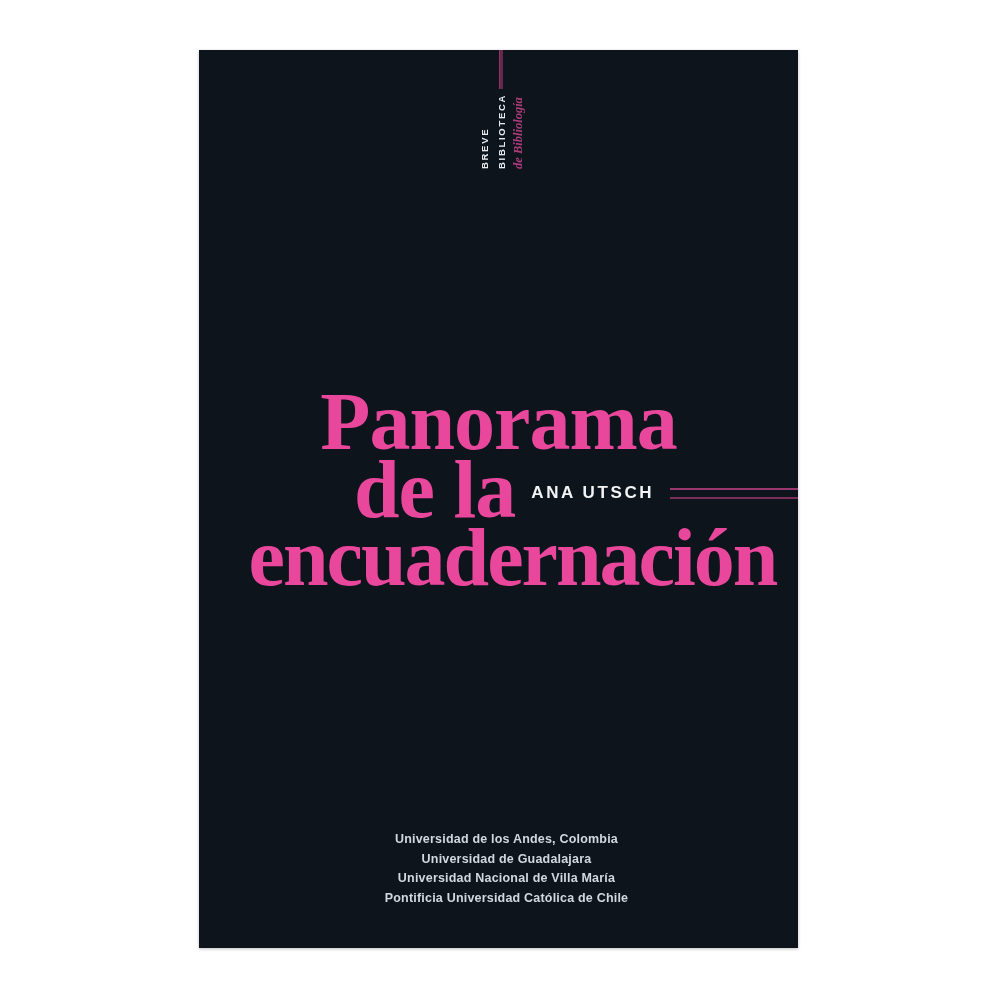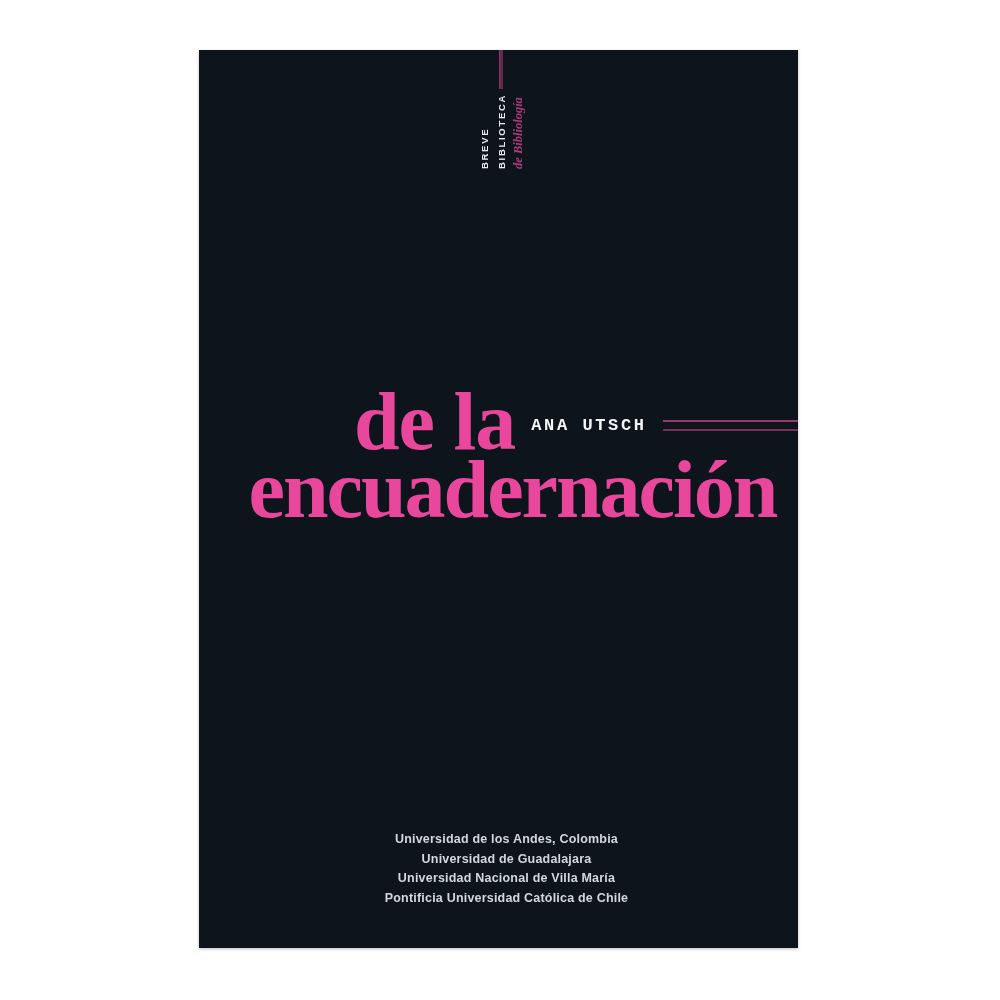--- a/index.html
+++ b/index.html
@@ -99,21 +99,21 @@
     margin-left: 28px;
   }
   .title-row {
     display: flex;
     align-items: center;
     height: 68px;
     margin-left: 155px;
   }
   .author {
     color: #f3f4f6;
-    font-family: Liberation Mono, monospace;
+    font-family: Liberation Sans, sans-serif;
     font-weight: bold;
     font-size: 17px;
     letter-spacing: 2.6px;
     margin-left: 16px;
     margin-top: 6px;
     white-space: nowrap;
   }
   .author-rule {
     flex: 1;
     margin-left: 16px;
@@ -149,20 +149,21 @@
         <div class="series-word">BREVE</div>
         <div class="series-row2">
           <span class="series-word">BIBLIOTECA</span>
           <span class="series-rule"></span>
         </div>
         <div class="series-subtitle">de Bibliología</div>
       </div>
     </div>
 
     <div class="title-block">
+      <div class="title-line t-center">Panorama</div>
       <div class="title-row">
         <span class="title-line">de la</span>
         <span class="author">ANA UTSCH</span>
         <span class="author-rule"></span>
       </div>
       <div class="title-line t-center t3">encuadernación</div>
     </div>
 
     <div class="publishers">
       <div>Universidad de los Andes, Colombia</div>

